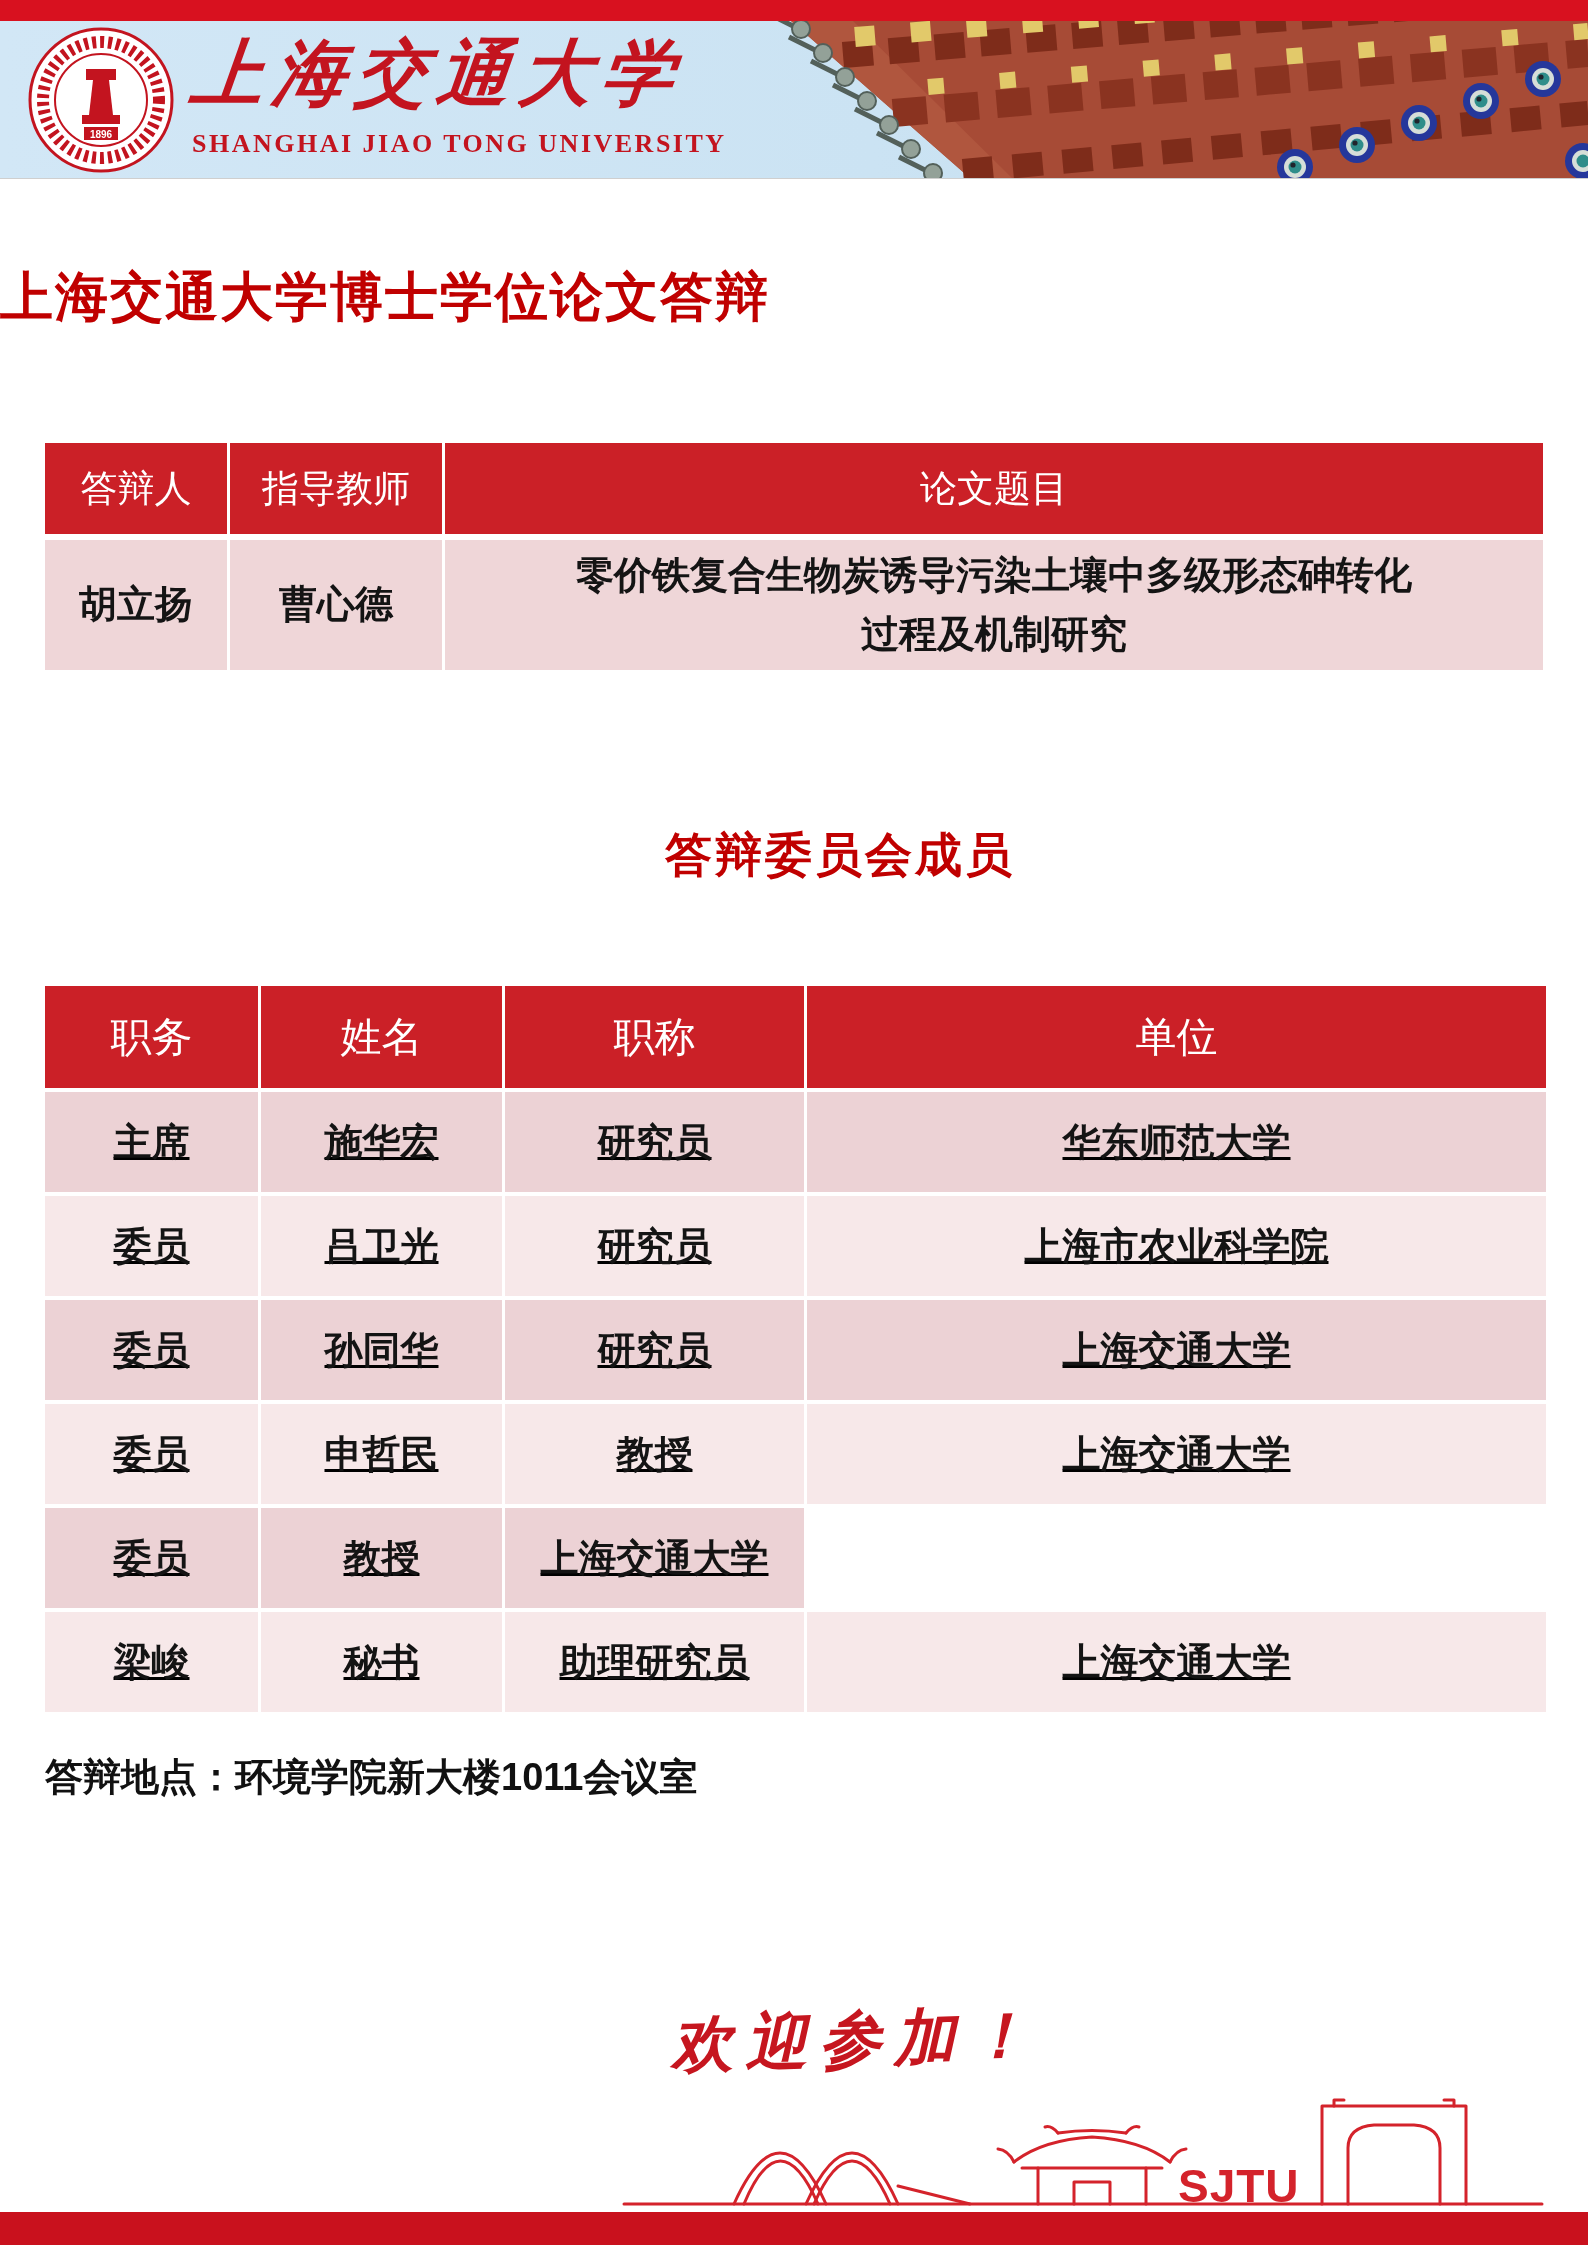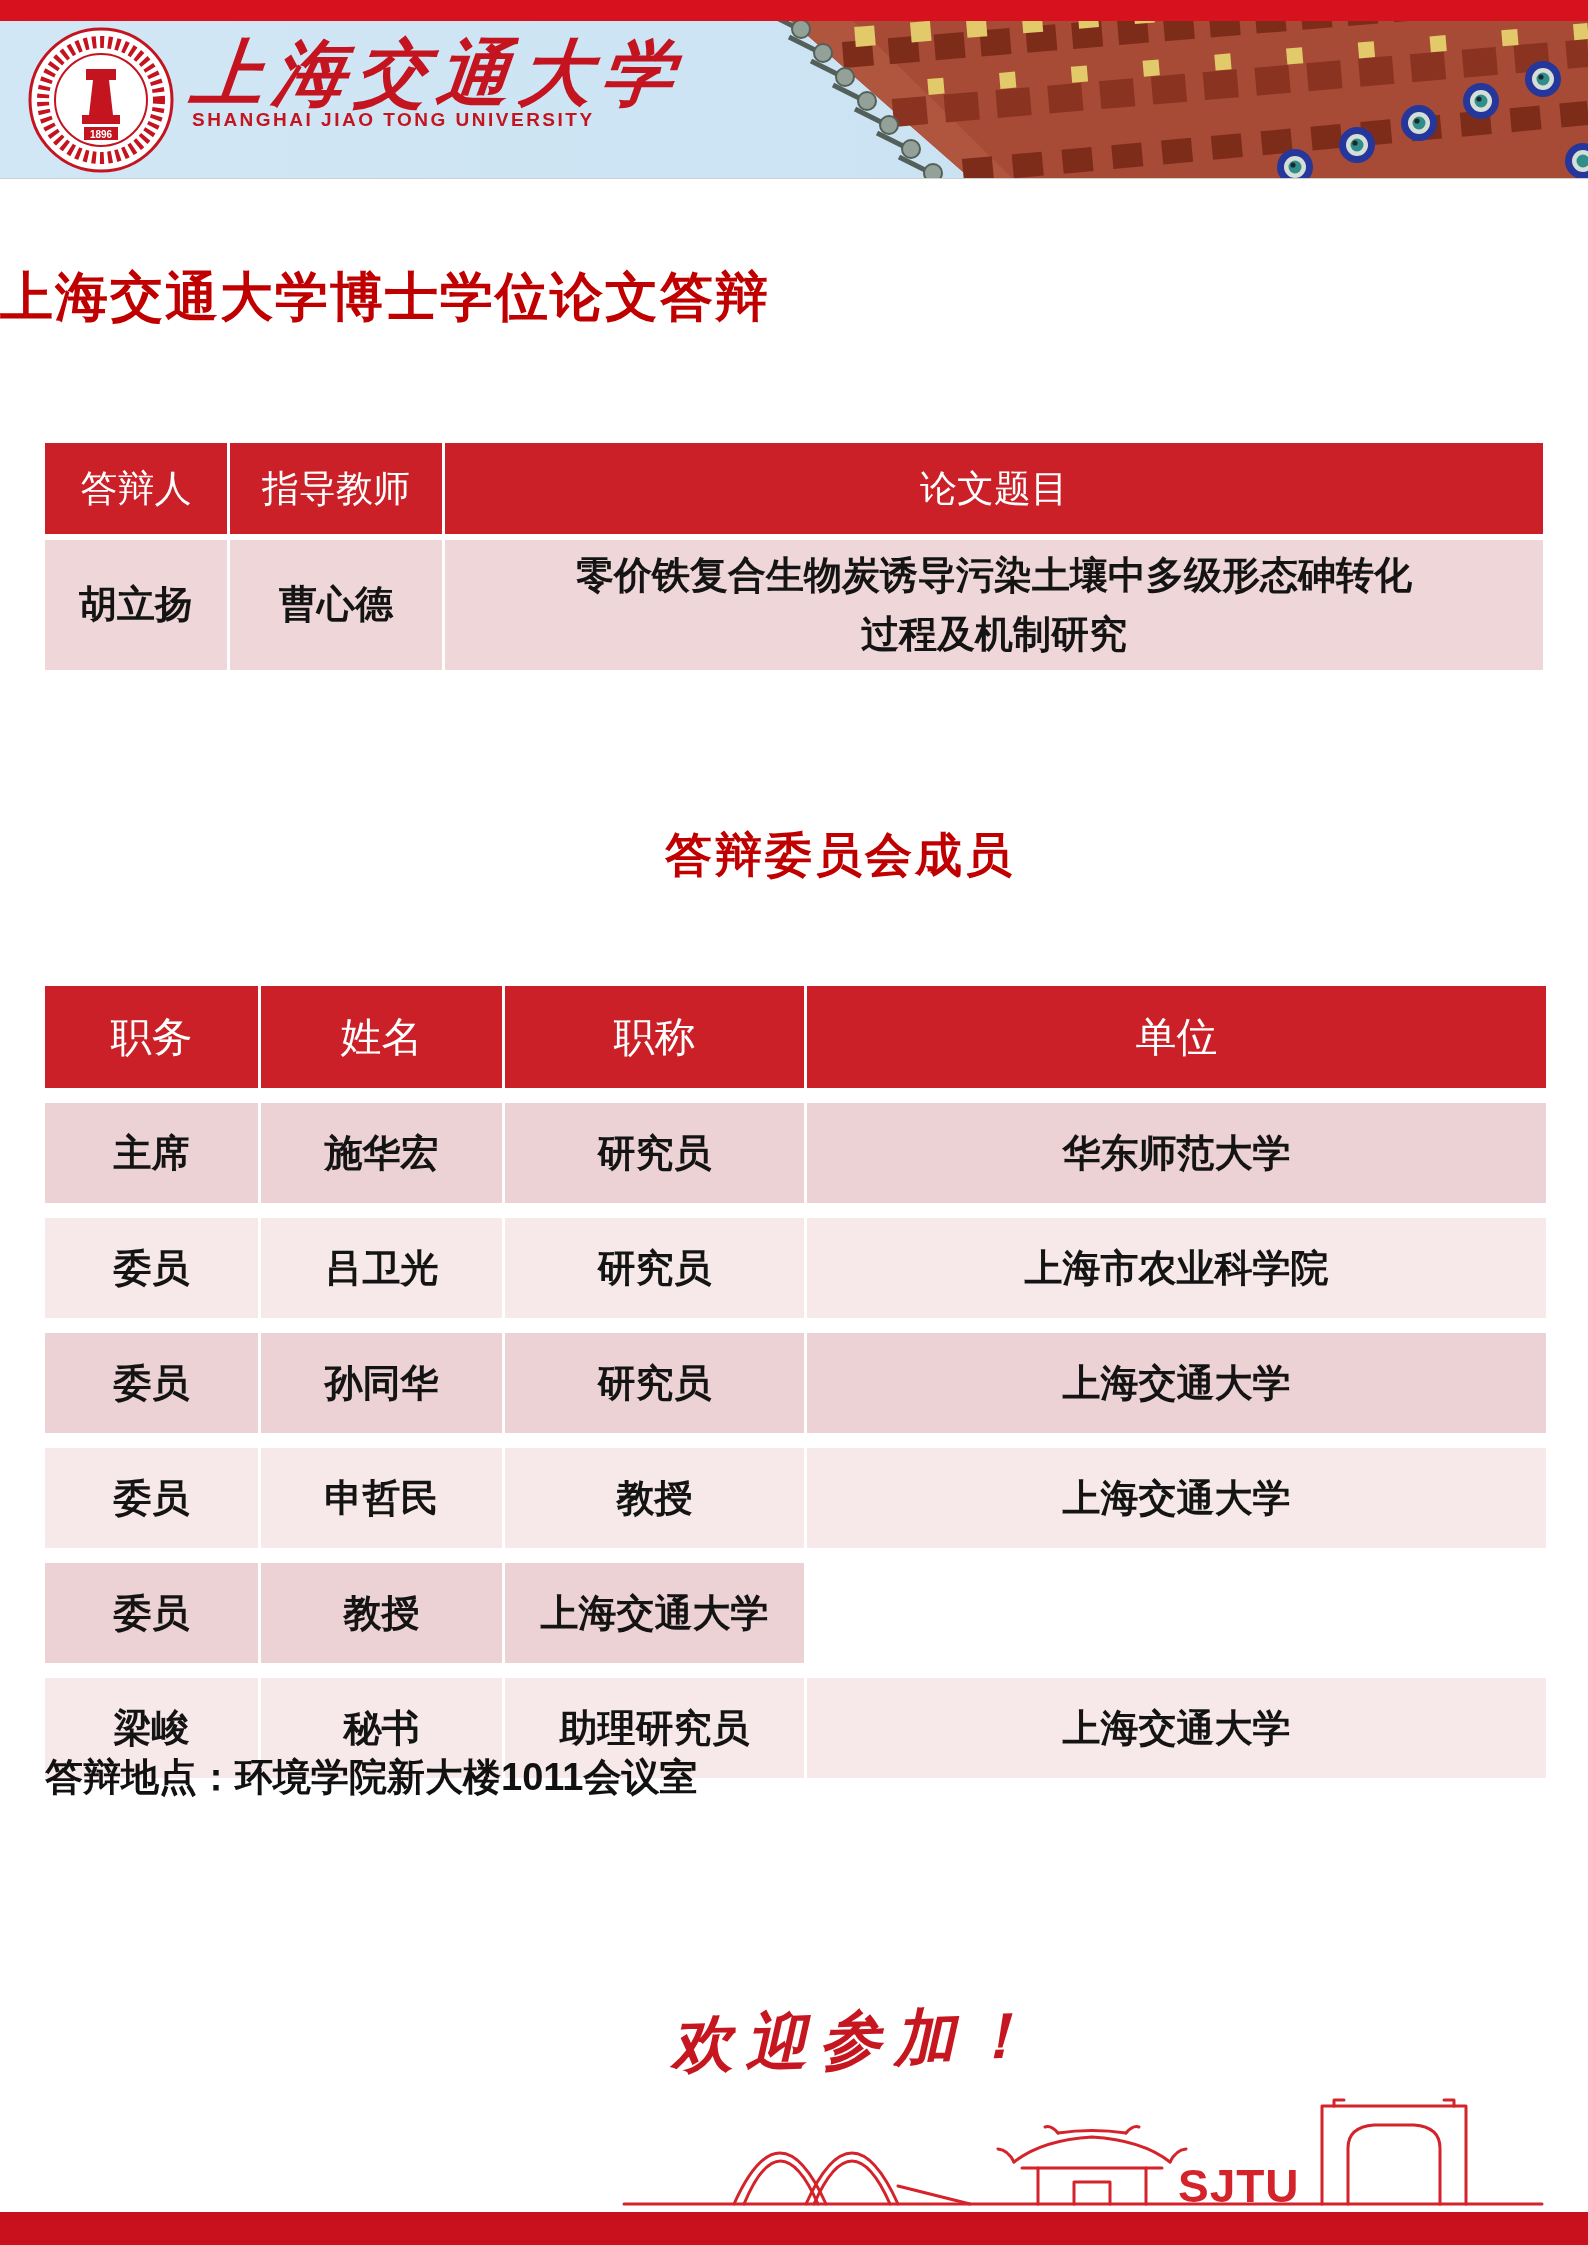--- a/index.html
+++ b/index.html
@@ -21,23 +21,23 @@
   .roof-art { position:absolute; right:0; top:0; height:158px; width:1165px; }
   .logo-row { position:absolute; left:26px; top:4px; display:flex; align-items:flex-start; z-index:2; }
   .seal { width:150px; height:150px; }
   .uni-names { margin-left:16px; padding-top:12px; }
   .uni-cn {
     font-family:"DejaVu Serif","Liberation Serif",serif;
     font-size:72px; font-weight:bold; font-style:italic; color:#c3141f;
     letter-spacing:10px; transform:skewX(-6deg); line-height:1.0; white-space:nowrap;
   }
   .uni-en {
-    font-family:Liberation Sans, sans-serif;
-    font-size:19px; font-weight:bold; color:#c3141f; letter-spacing:2.5px;
-    margin-top:0; white-space:nowrap;
+    font-family:Liberation Serif, serif;
+    font-size:26px; font-weight:bold; color:#c3141f; letter-spacing:2.5px;
+    margin-top:20px; white-space:nowrap;
   }
 
   
   .main-title {
     position:absolute; left:0; top:262px; width:100%; text-align:left;
     font-size:53px; font-weight:bold; color:#c00000; letter-spacing:2px;
   }
 
   
   .tbl { position:absolute; left:45px; width:1498px; }
@@ -47,21 +47,21 @@
   .cell { display:flex; align-items:center; justify-content:center; text-align:center; }
   .th {
     background:#cb2027; color:#ffffff; height:91px;
     font-family:"Liberation Serif","DejaVu Serif",serif; font-size:37px; font-weight:400;
   }
   .t2 .th { height:102px; font-size:41px;margin-top:48px; }
   .td { font-size:38px; font-weight:bold; color:#141414; }
   .t1-row { margin-top:6px; }
   .t1-row .td { background:#efd6d8; min-height:125px; }
   .thesis-cell { flex-direction:column; justify-content:center; line-height:1.55; padding:6px 10px; }
-  .t2-row { margin-top:15px; }
+  .t2-row { margin-top:4px;text-decoration:underline; }
   .t2-row .td { height:100px; }
   .row-dark .td { background:#ecd2d5; }
   .row-light .td { background:#f7e8e9; }
 
   .section-title {
     position:absolute; left:0; top:824px; width:100%; text-align:center;
     font-size:47px; font-weight:bold; color:#c00000; letter-spacing:3px;margin-left:46px;
   }
 
   

